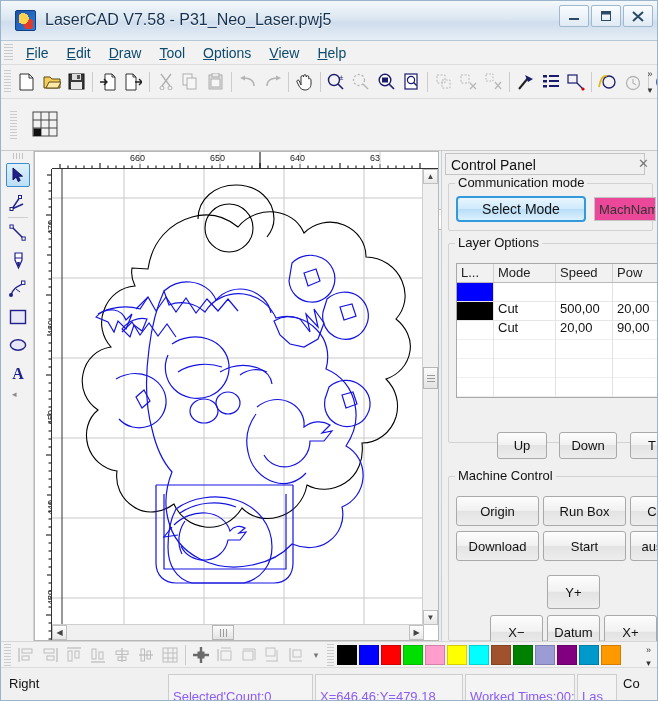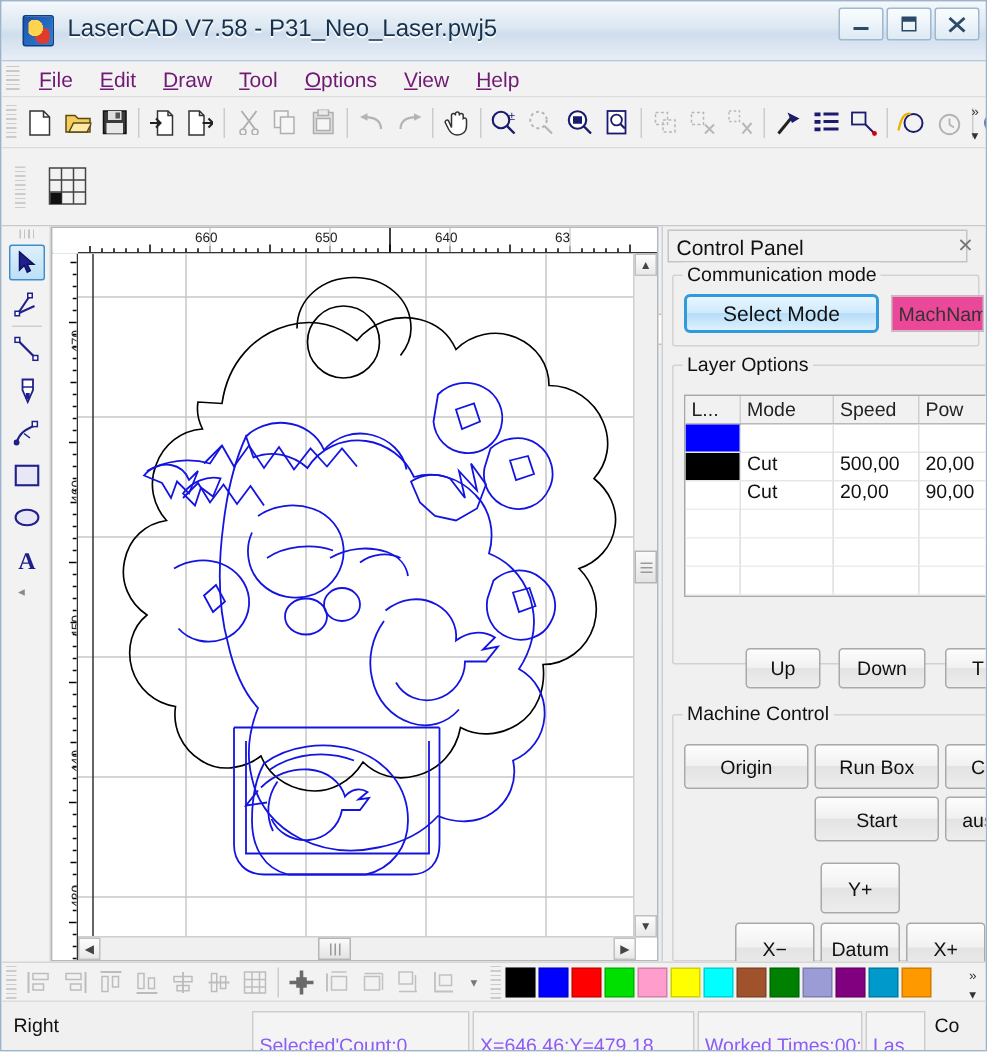--- a/index.html
+++ b/index.html
@@ -56,21 +56,21 @@
   .menubar {
     position: absolute; left: 0; top: 40px; width: 658px; height: 24px;
     background: #f2f2f2; border-bottom: 1px solid #dcdcdc;
     display: flex; align-items: center;
   }
   .menu-grip {
     width: 9px; height: 18px; margin-left: 3px; margin-right: 4px;
     background: repeating-linear-gradient(180deg,#c9c9c9 0 1px,transparent 1px 3px);
   }
   .menu-item {
-    padding: 2px 9px; font-size: 14px; color: #701a75; cursor: default;
+    padding: 2px 9px; font-size: 14px; color: #0c4a6e; cursor: default;
     white-space: nowrap;
   }
   .menu-item u { text-decoration: underline; }
 
   
   .toolbar1 {
     position: absolute; left: 0; top: 64px; width: 658px; height: 34px;
     background: #f2f2f2; border-bottom: 1px solid #dcdcdc;
     display: flex; align-items: center;
   }
@@ -900,20 +900,21 @@
     <div class="btn" style="left:188px;top:281px;width:44px;height:27px;">T</div>
 
     <div class="gbox" style="left:6px;top:325px;width:212px;height:165px;">
       <span class="gbox-lbl">Machine Control</span>
     </div>
 
     <div class="btn" style="left:14px;top:345px;width:83px;height:30px;">Origin</div>
     <div class="btn" style="left:101px;top:345px;width:83px;height:30px;">Run Box</div>
     <div class="btn" style="left:188px;top:345px;width:44px;height:30px;">C</div>
 
+    <div class="btn" style="left:14px;top:380px;width:83px;height:30px;">Download</div>
     <div class="btn" style="left:101px;top:380px;width:83px;height:30px;">Start</div>
     <div class="btn" style="left:188px;top:380px;width:44px;height:30px;">aus</div>
 
     <div class="btn" style="left:105px;top:424px;width:53px;height:34px;">Y+</div>
     <div class="btn" style="left:48px;top:464px;width:53px;height:34px;">X−</div>
     <div class="btn" style="left:105px;top:464px;width:53px;height:34px;">Datum</div>
     <div class="btn" style="left:162px;top:464px;width:53px;height:34px;">X+</div>
   </div>
 
   <div class="toolbar3">

